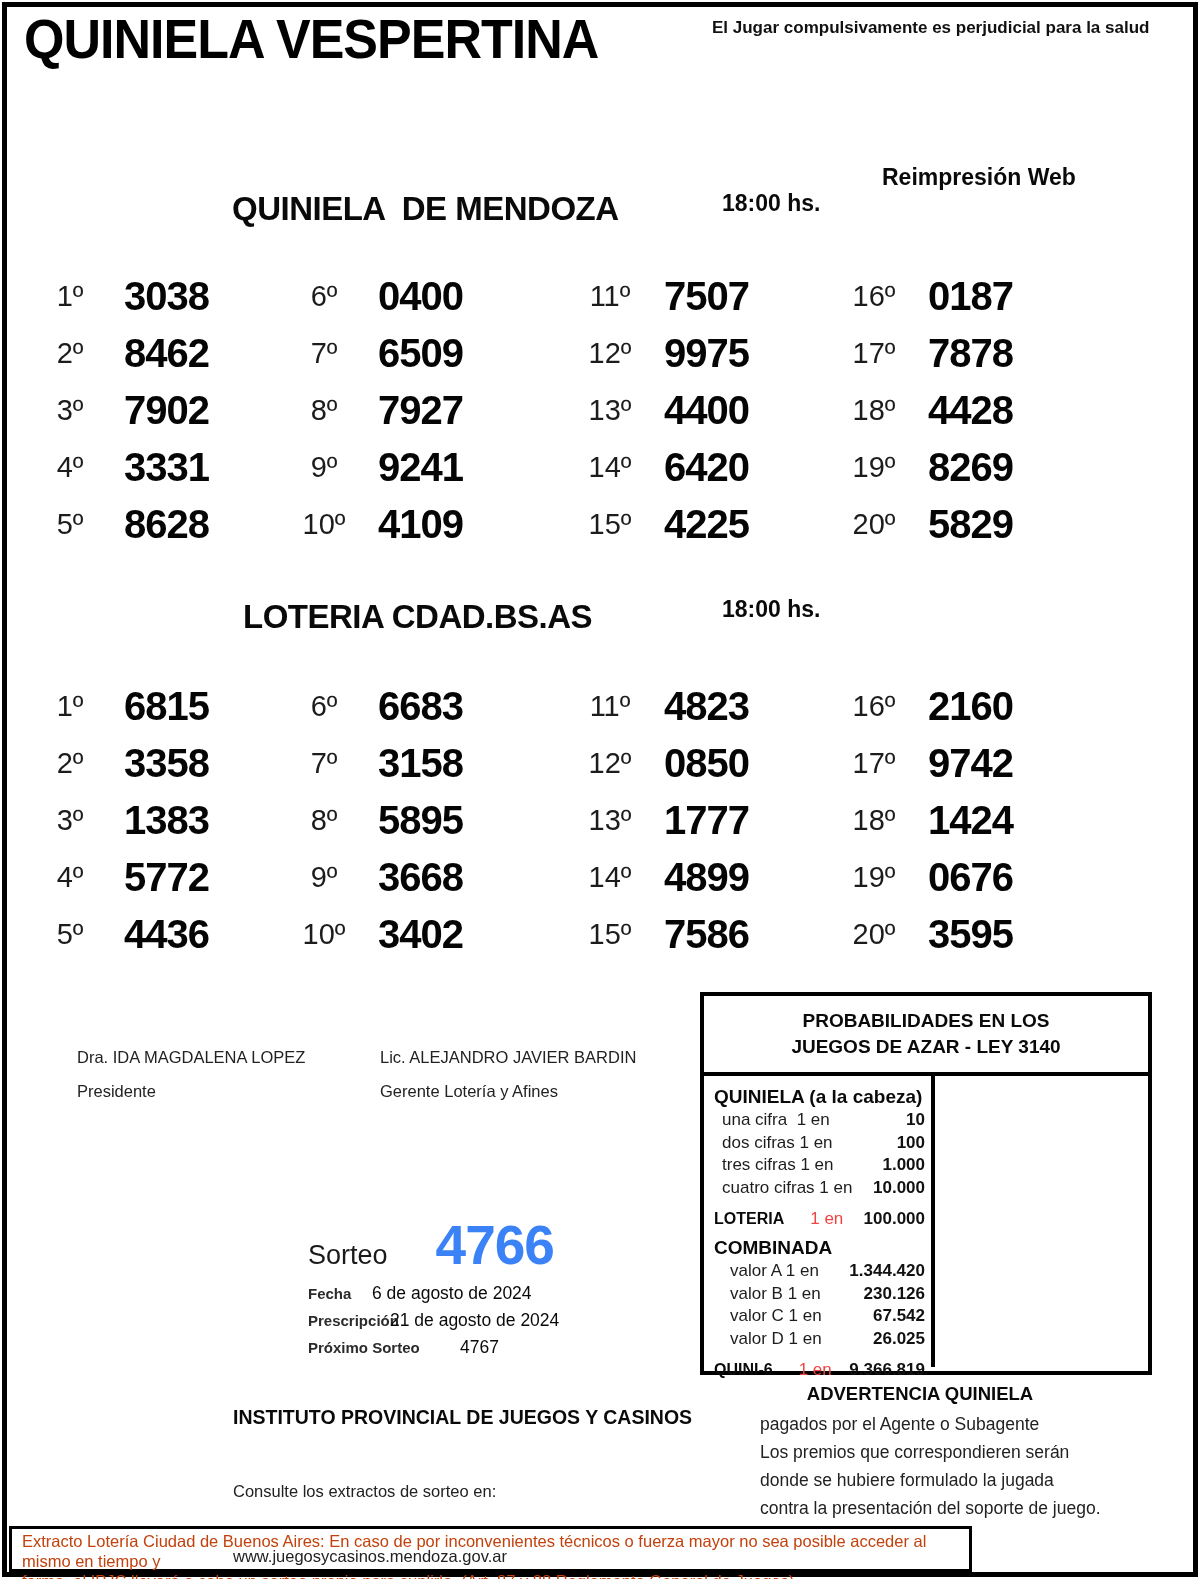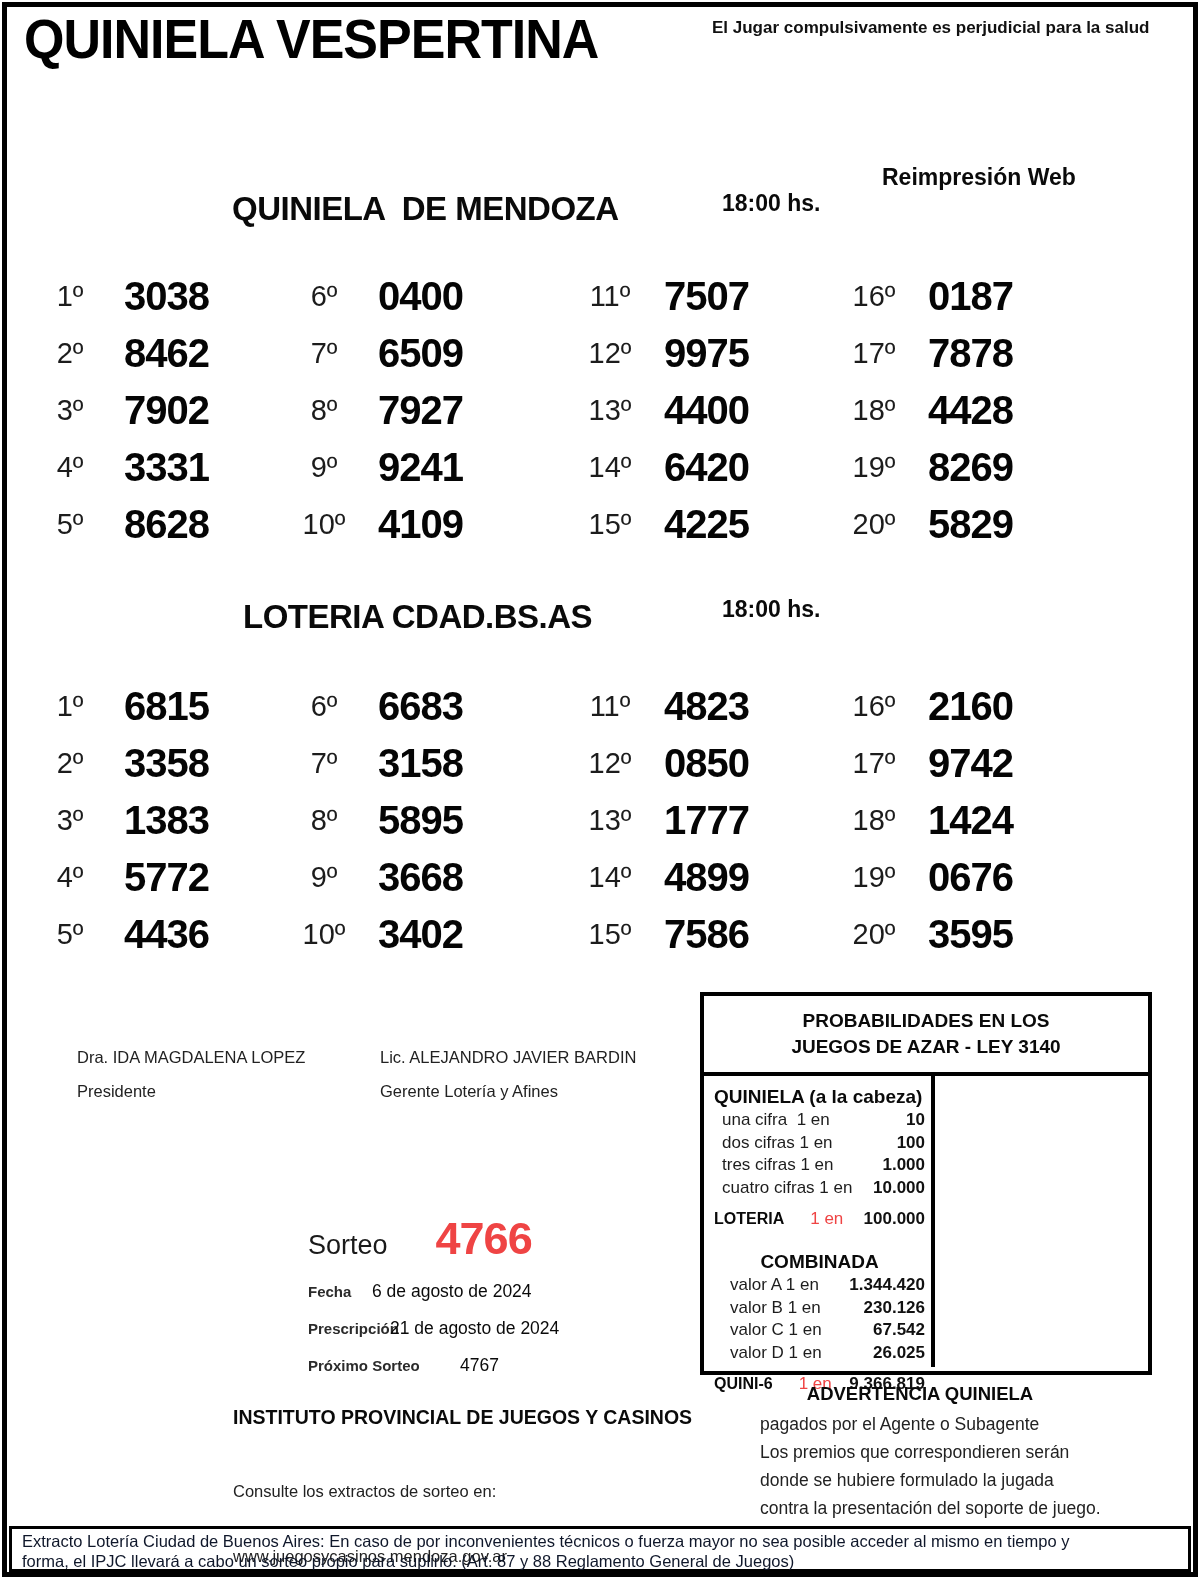--- a/index.html
+++ b/index.html
@@ -36,59 +36,59 @@
   .b-c3{left:568px;top:678px;} .b-c4{left:832px;top:678px;}
   
   .signature{position:absolute;font-size:16.5px;color:#222;}
   .sig-1{left:77px;top:1048px;}
   .sig-2{left:380px;top:1048px;}
   .sig-role{margin-top:15px;}
   
   .draw-info{position:absolute;left:308px;top:1213px;width:340px;}
   .sorteo-line{display:flex;align-items:baseline;}
   .sorteo-word{font-size:27px;color:#1a1a1a;}
-  .sorteo-number{font-size:45px;font-weight:bold;color:#ef4444;margin-left:48px;letter-spacing:-1px;}
-  .info-row{display:flex;align-items:baseline;margin-top:16px;}
+  .sorteo-number{font-size:55px;font-weight:bold;color:#3b82f6;margin-left:48px;letter-spacing:-1px;}
+  .info-row{display:flex;align-items:baseline;margin-top:6px;}
   .info-lbl{font-size:15px;font-weight:bold;color:#2b2b2b;flex:none;}
   .lbl-fecha{width:64px;} .lbl-pres{width:82px;} .lbl-prox{width:152px;}
   .info-val{font-size:17.5px;font-weight:normal;color:#0a0a0a;white-space:pre;}
   
   .prob-box{position:absolute;left:700px;top:992px;width:452px;height:383px;border:4px solid #000;box-sizing:border-box;background:#fff;}
   .prob-title{height:80px;border-bottom:4px solid #000;box-sizing:border-box;display:flex;flex-direction:column;justify-content:center;text-align:center;font-weight:bold;font-size:19px;line-height:26px;color:#0a0a0a;}
   .prob-body{display:flex;height:291px;}
   .prob-left{width:231px;flex:none;border-right:4px solid #000;box-sizing:border-box;padding:9px 6px 0 10px;}
   .ph{font-weight:bold;font-size:19px;line-height:24px;color:#0a0a0a;white-space:pre;}
   .prow{display:flex;justify-content:space-between;align-items:baseline;font-size:17px;line-height:22.5px;color:#1d1d1d;}
   .prow .pl{padding-left:8px;white-space:pre;}
   .prow.valor .pl{padding-left:16px;}
   .pv{font-weight:bold;color:#111;text-align:right;}
   .big-row{display:flex;align-items:baseline;line-height:24px;}
   .big-row .gname{font-weight:bold;font-size:16px;color:#0a0a0a;}
   .big-row .gmid{font-size:17px;margin-left:26px;color:#ef4444;}
   .big-row .gval{font-weight:bold;font-size:17px;color:#111;margin-left:auto;}
-  .mt8{margin-top:8px;} .mt5{margin-top:19px;text-align:center;}
+  .mt8{margin-top:8px;} .mt5{margin-top:5px;}
   .prob-right{flex:1;padding:6px 10px 0 8px;display:flex;flex-direction:column;}
   .game-name{font-weight:bold;font-size:20px;line-height:22px;color:#0a0a0a;}
   .game-val{text-align:right;font-size:17px;margin-top:-5px;color:#1d1d1d;}
   .g-brinco{margin-top:66px;}
   .g-loto{margin-top:3px;}
   .g-telekino{margin-top:3px;}
   .g-telekino .game-val{margin-top:2px;}
   .g-poceada{margin-top:24px;display:flex;justify-content:space-between;align-items:baseline;}
   .g-poceada .game-val{margin-top:0;}
   
   .advertencia{position:absolute;left:720px;top:1383px;width:400px;}
   .adv-title{text-align:center;font-weight:bold;font-size:18.5px;color:#0a0a0a;}
   .adv-lines{margin-top:5px;padding-left:40px;font-size:17.5px;line-height:28px;color:#222;}
   
   .instituto{position:absolute;left:233px;top:1406px;width:480px;}
   .inst-title{font-weight:bold;font-size:19.5px;color:#0a0a0a;}
   .inst-lines{margin-top:9px;font-size:16.5px;line-height:21.5px;color:#222;white-space:pre;}
   
-  .footer-box{position:absolute;left:9px;top:1526px;width:1182px;height:46px;border:3px solid #000;box-sizing:border-box;padding:2px 10px;font-size:16.5px;line-height:20px;color:#0f172a;}
+  .footer-box{position:absolute;left:9px;top:1526px;width:963px;height:46px;border:3px solid #000;box-sizing:border-box;padding:2px 10px;font-size:16.5px;line-height:20px;color:#c2410c;}
 </style>
 </head>
 <body>
 
 <div class="page">
   <div class="page-border"></div>
 
   <h1 class="doc-title">QUINIELA VESPERTINA</h1>
   <div class="health-warning">El Jugar compulsivamente es perjudicial para la salud</div>
 

